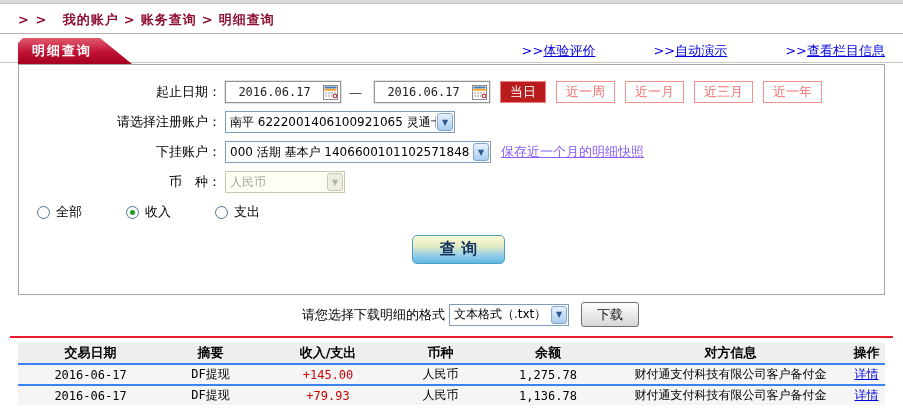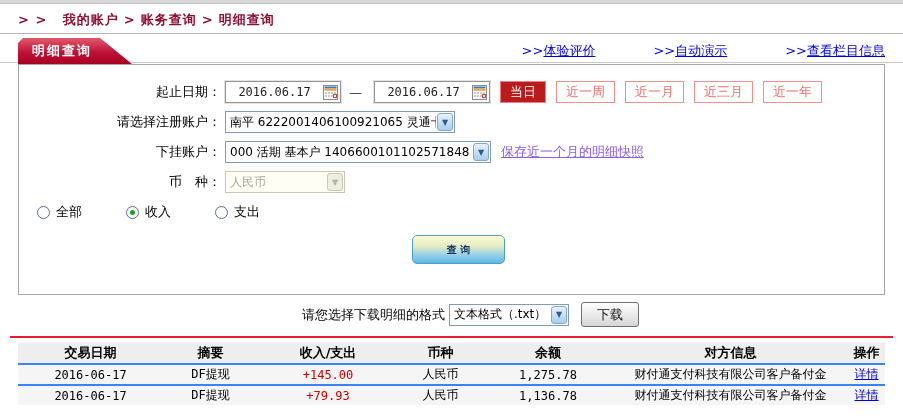--- a/index.html
+++ b/index.html
@@ -59,21 +59,21 @@
   
   .radio-group { display: inline-flex; align-items: center; margin-left: 4px; margin-right: 40px; cursor: pointer; }
   .radio { width: 13px; height: 13px; border-radius: 50%; border: 1px solid #53718e; background: #fdfdfd; position: relative; flex: none; }
   .radio.checked::after { content: ""; position: absolute; left: 3px; top: 3px; width: 5px; height: 5px; border-radius: 50%; background: #1ea01e; }
   .radio-label { padding-left: 6px; font-size: 13px; }
 
   
   .btn-row { display: flex; justify-content: center; margin-top: 8px; }
   .query-btn { width: 93px; height: 29px; border: 1px solid #4e9fc8; border-radius: 5px; cursor: pointer;
                background: linear-gradient(180deg, #fdf9d3 0%, #e3ecc3 38%, #93cde9 72%, #5fb8e0 100%);
-               color: #12335e; font-weight: bold; font-size: 10px; font-family: inherit; }
+               color: #12335e; font-weight: bold; font-size: 16px; font-family: inherit; }
 
   
   .download-row { position: absolute; top: 302px; left: 0; right: 0; display: flex; justify-content: center; align-items: center; }
   .dl-label { font-size: 13px; margin-left: 38px; }
   .dl-hint { font-size: 13px; margin-left: 66px; }
   .dl-btn { width: 58px; height: 25px; margin-left: 12px; border: 1px solid #707070; border-radius: 3px; cursor: pointer;
             background: linear-gradient(180deg, #fefefe 0%, #e9e9e9 55%, #d6d6d6 100%); font-size: 13px; font-family: inherit; color: #111; }
 
   .red-line { position: absolute; top: 336px; left: 10px; right: 10px; height: 2px; background: #e71f2e; }
 

